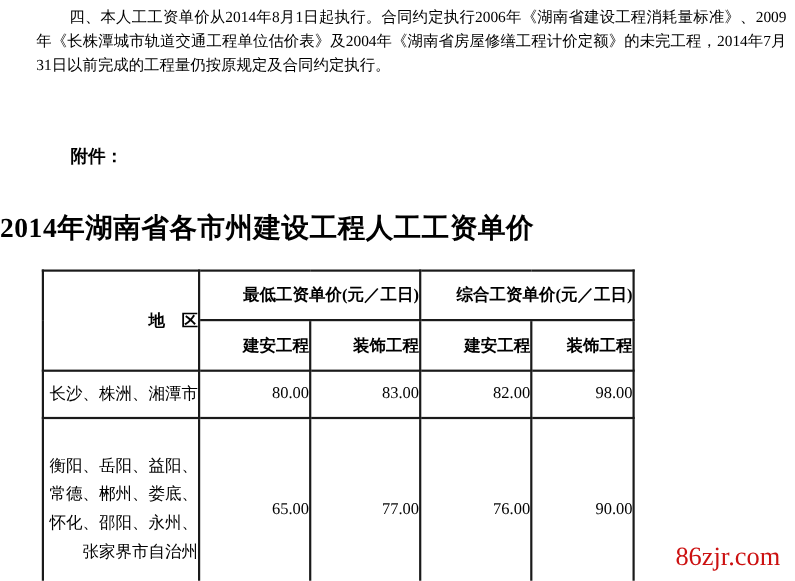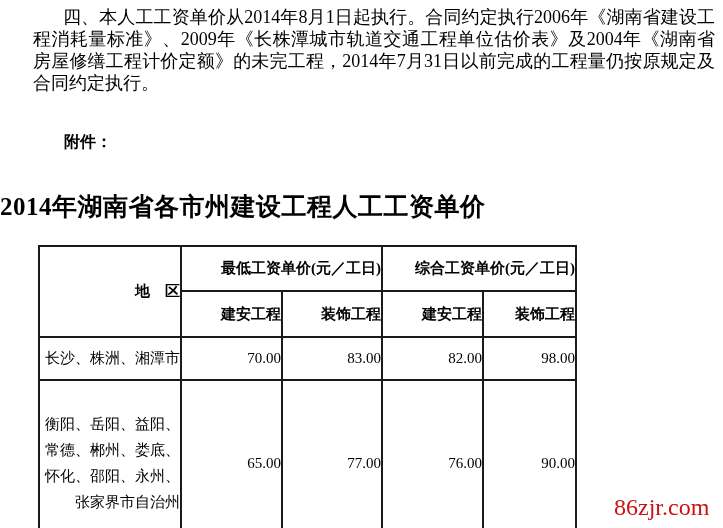--- a/index.html
+++ b/index.html
@@ -9,21 +9,21 @@
     background: #ffffff;
     color: #000000;
     font-family: "Liberation Serif", "DejaVu Serif", serif;
     overflow: hidden;
   }
   .paragraph {
     position: absolute;
     left: 33px;
     top: 6px;
     width: 682px;
-    font-size: 18px;
+    font-size: 14px;
     line-height: 22px;
     text-align: justify;
     text-indent: 30px;
   }
   .attachment {
     position: absolute;
     left: 64px;
     top: 132px;
     font-size: 16px;
     font-weight: bold;
@@ -96,21 +96,21 @@
       <th colspan="2">综合工资单价(元／工日)</th>
     </tr>
     <tr class="r-sub">
       <th>建安工程</th>
       <th>装饰工程</th>
       <th>建安工程</th>
       <th>装饰工程</th>
     </tr>
     <tr class="r-data1">
       <td class="region">长沙、株洲、湘潭市</td>
-      <td>70.00</td>
+      <td>80.00</td>
       <td>83.00</td>
       <td>82.00</td>
       <td>98.00</td>
     </tr>
     <tr class="r-data2">
       <td class="region multiline">衡阳、岳阳、益阳、
 常德、郴州、娄底、
 怀化、邵阳、永州、
 张家界市自治州</td>
       <td>65.00</td>

